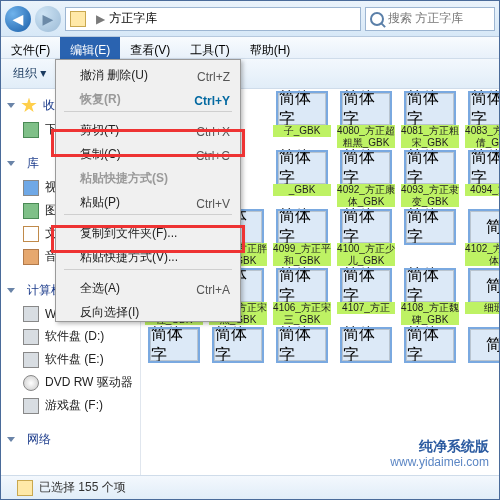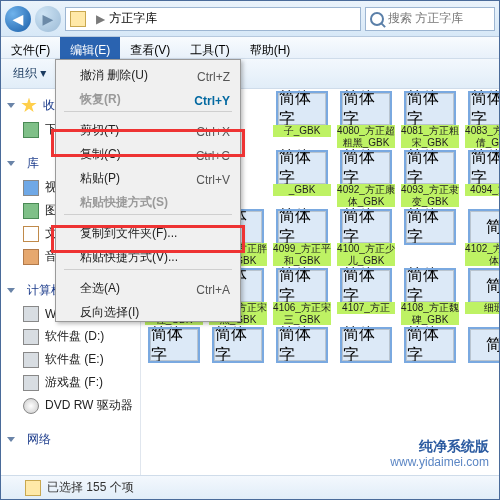--- a/index.html
+++ b/index.html
@@ -62,21 +62,21 @@
   .dd-row.dis{color:#9a9a9a;font-weight:bold;}
   .dd-row .lab{flex:1;}
   .dd-row .sc{color:#555;}
   .dd-row.dis .sc{color:#0369a1;}
   .dd-sep{height:1px;background:#cfcfcf;margin:3px 8px;}
   .hlbox{position:absolute;border:3px solid #e33;z-index:21;pointer-events:none;}
   .hl1{left:50px;top:128px;width:194px;height:28px;}
   .hl2{left:50px;top:224px;width:194px;height:28px;}
 
   
-  .status{height:24px;border-top:1px solid #cfdcea;background:linear-gradient(#f3f8fd,#e1edf8);display:flex;align-items:center;font-size:12px;padding:0 24px;color:#333;}
+  .status{height:24px;border-top:1px solid #cfdcea;background:linear-gradient(#f3f8fd,#e1edf8);display:flex;align-items:center;font-size:12px;padding:0 16px;color:#333;}
   .status .sico{width:16px;height:16px;background:#ffe9a8;border:1px solid #c9a84f;margin-right:6px;}
 
   
   .wm{position:absolute;right:6px;bottom:28px;font-size:12px;color:#5b86c4;text-align:right;line-height:1.2;z-index:5;background:rgba(255,255,255,.6);padding:2px 4px;}
   .wm b{font-size:14px;color:#2a5aa0;}
 </style>
 </head>
 <body>
 
 <div class="window">
@@ -154,26 +154,26 @@
         </div>
       <div class="sitem">
           <span class="ico drv"></span>
           <span>软件盘 (D:)</span>
         </div>
       <div class="sitem">
           <span class="ico drv"></span>
           <span>软件盘 (E:)</span>
         </div>
       <div class="sitem">
+          <span class="ico dvd"></span>
+          <span>DVD RW 驱动器</span>
+        </div>
+      <div class="sitem">
           <span class="ico drv"></span>
           <span>游戏盘 (F:)</span>
-        </div>
-      <div class="sitem">
-          <span class="ico dvd"></span>
-          <span>DVD RW 驱动器</span>
         </div>
       <div style="height:10px"></div>
       <div class="sgroup-h">
         <span class="caret"></span>
         <span class="ico net" style="margin-right:6px"></span>
         <span>网络</span>
       </div>
     </div>
 
     <div class="content">
@@ -300,26 +300,26 @@
       </div>
     <div class="dd-sep"></div>
     <div class="dd-row">
         <span class="lab">剪切(T)</span>
         <span class="sc">Ctrl+X</span>
       </div>
     <div class="dd-row">
         <span class="lab">复制(C)</span>
         <span class="sc">Ctrl+C</span>
       </div>
+    <div class="dd-row dis">
+        <span class="lab">粘贴快捷方式(S)</span>
+      </div>
     <div class="dd-row">
         <span class="lab">粘贴(P)</span>
         <span class="sc">Ctrl+V</span>
-      </div>
-    <div class="dd-row dis">
-        <span class="lab">粘贴快捷方式(S)</span>
       </div>
     <div class="dd-sep"></div>
     <div class="dd-row">
         <span class="lab">复制到文件夹(F)...</span>
       </div>
     <div class="dd-row">
         <span class="lab">粘贴快捷方式(V)...</span>
       </div>
     <div class="dd-sep"></div>
     <div class="dd-row">

